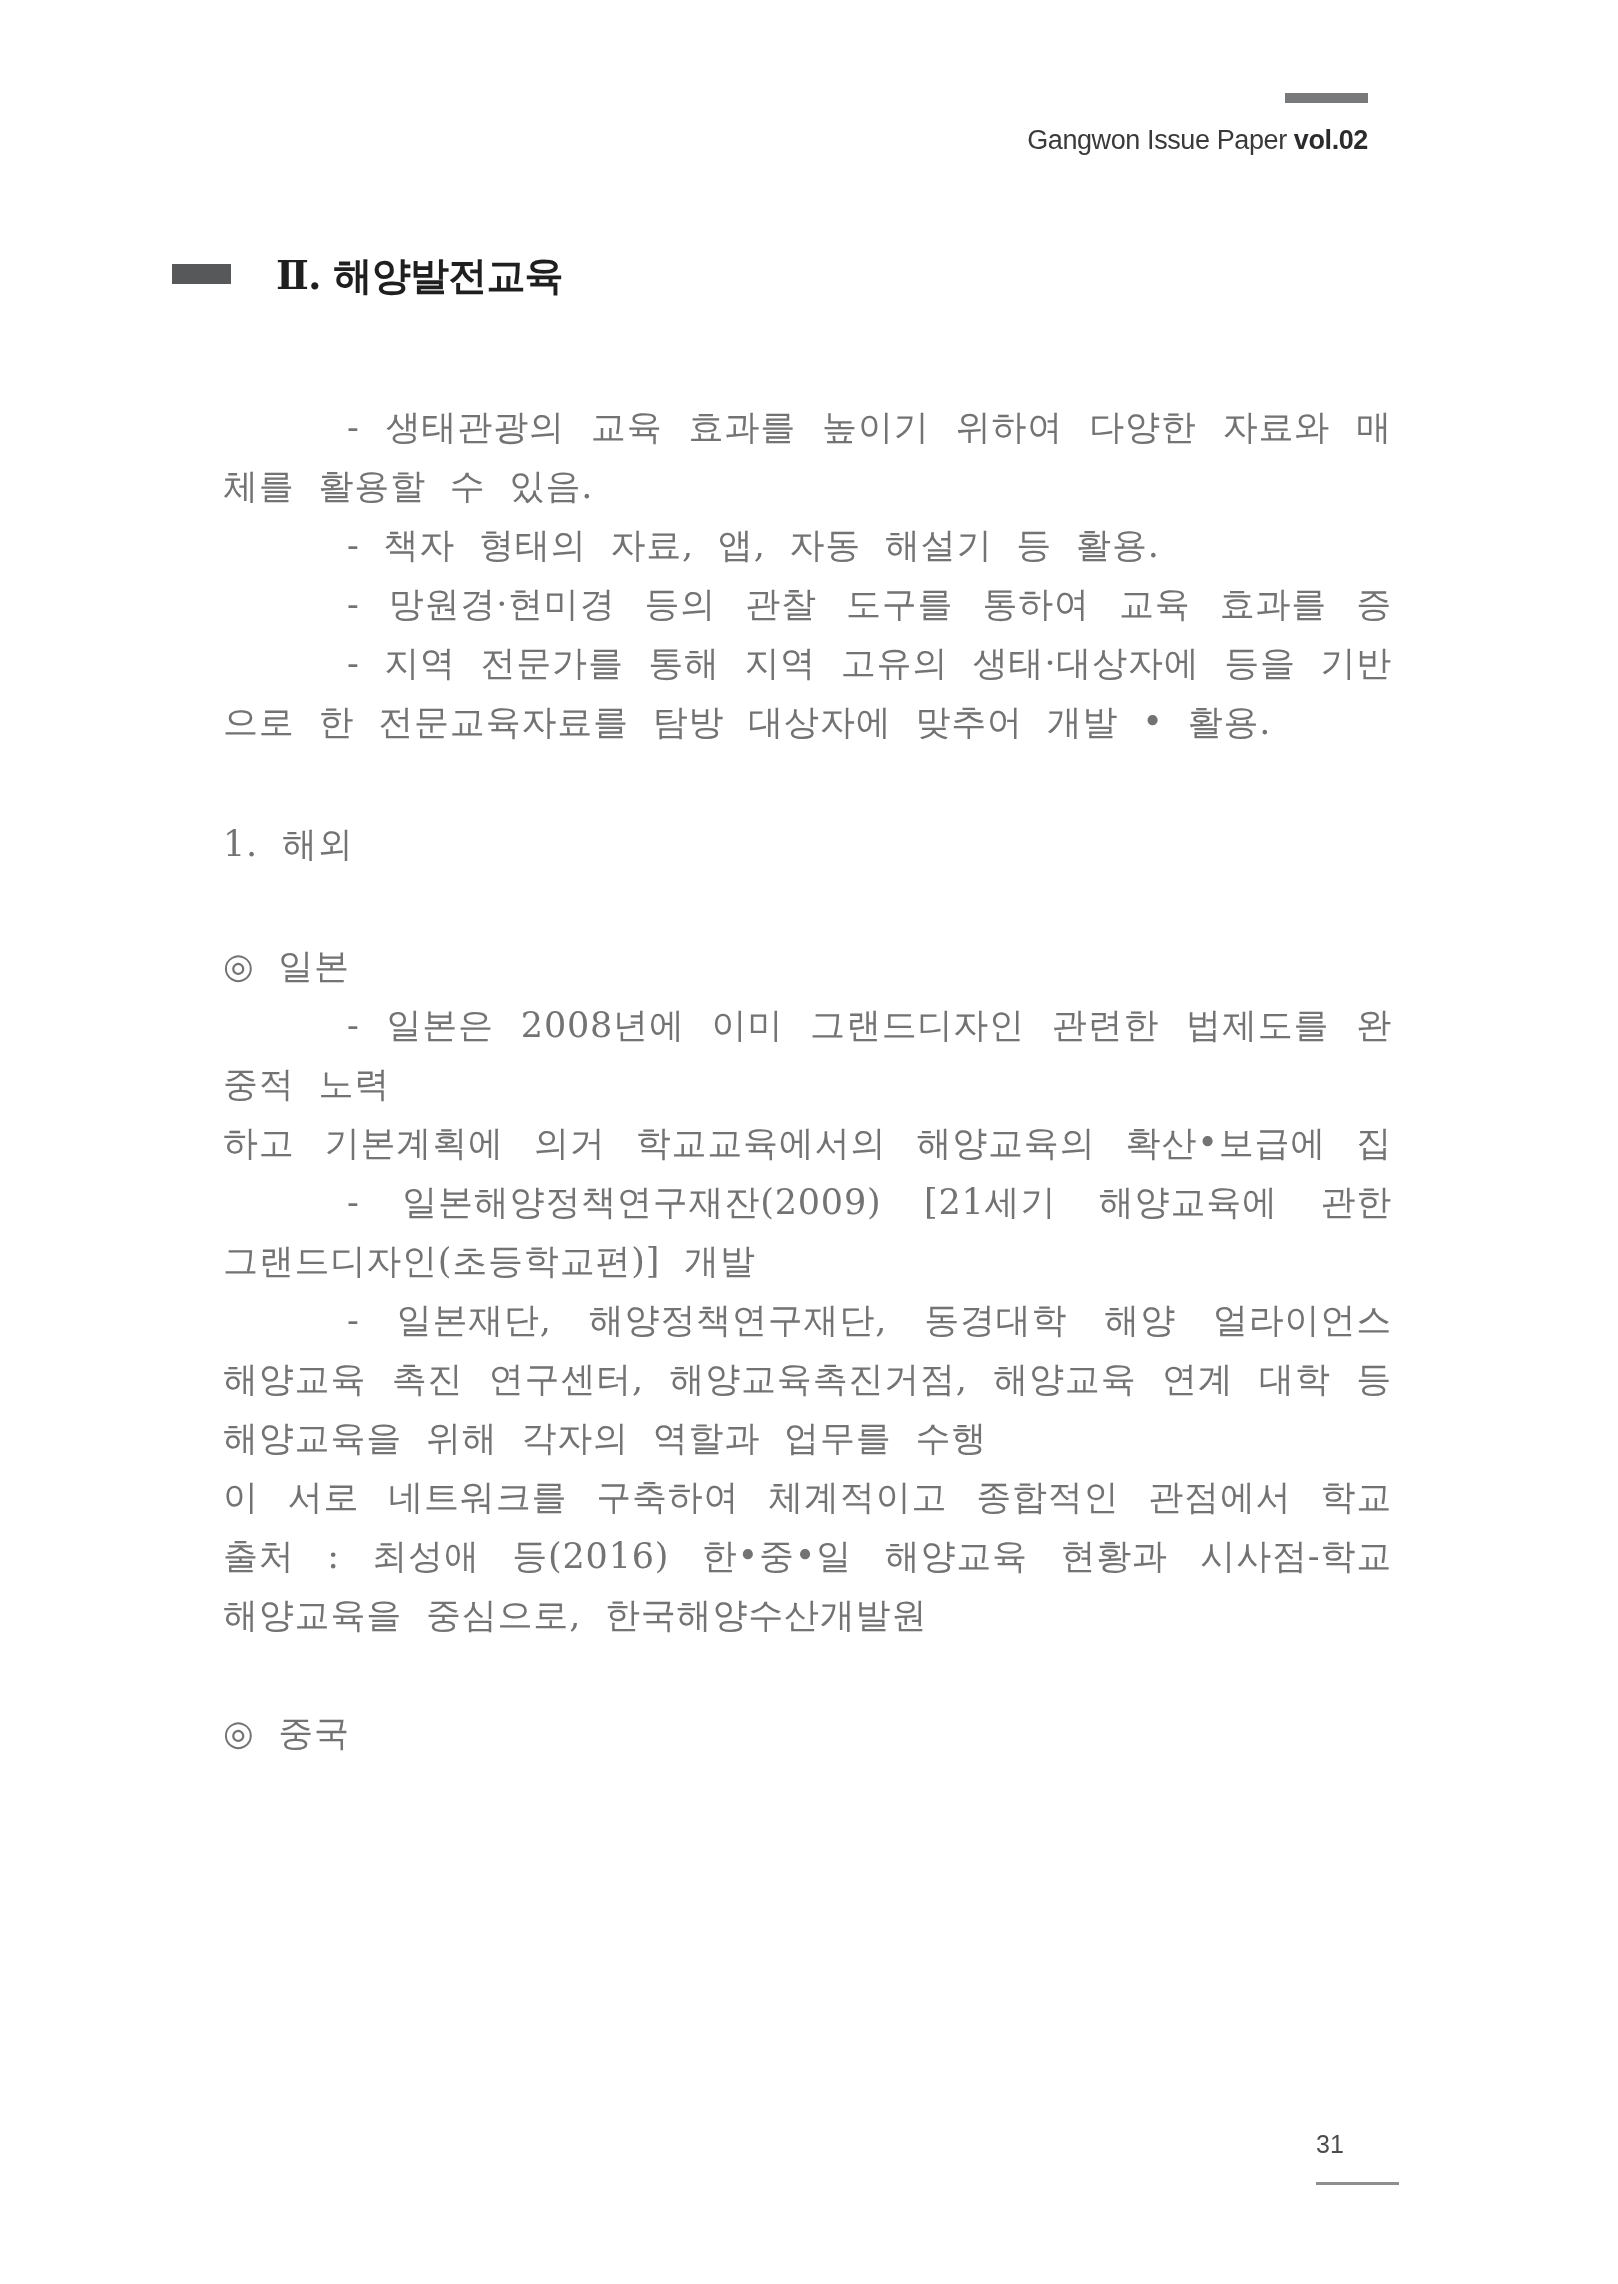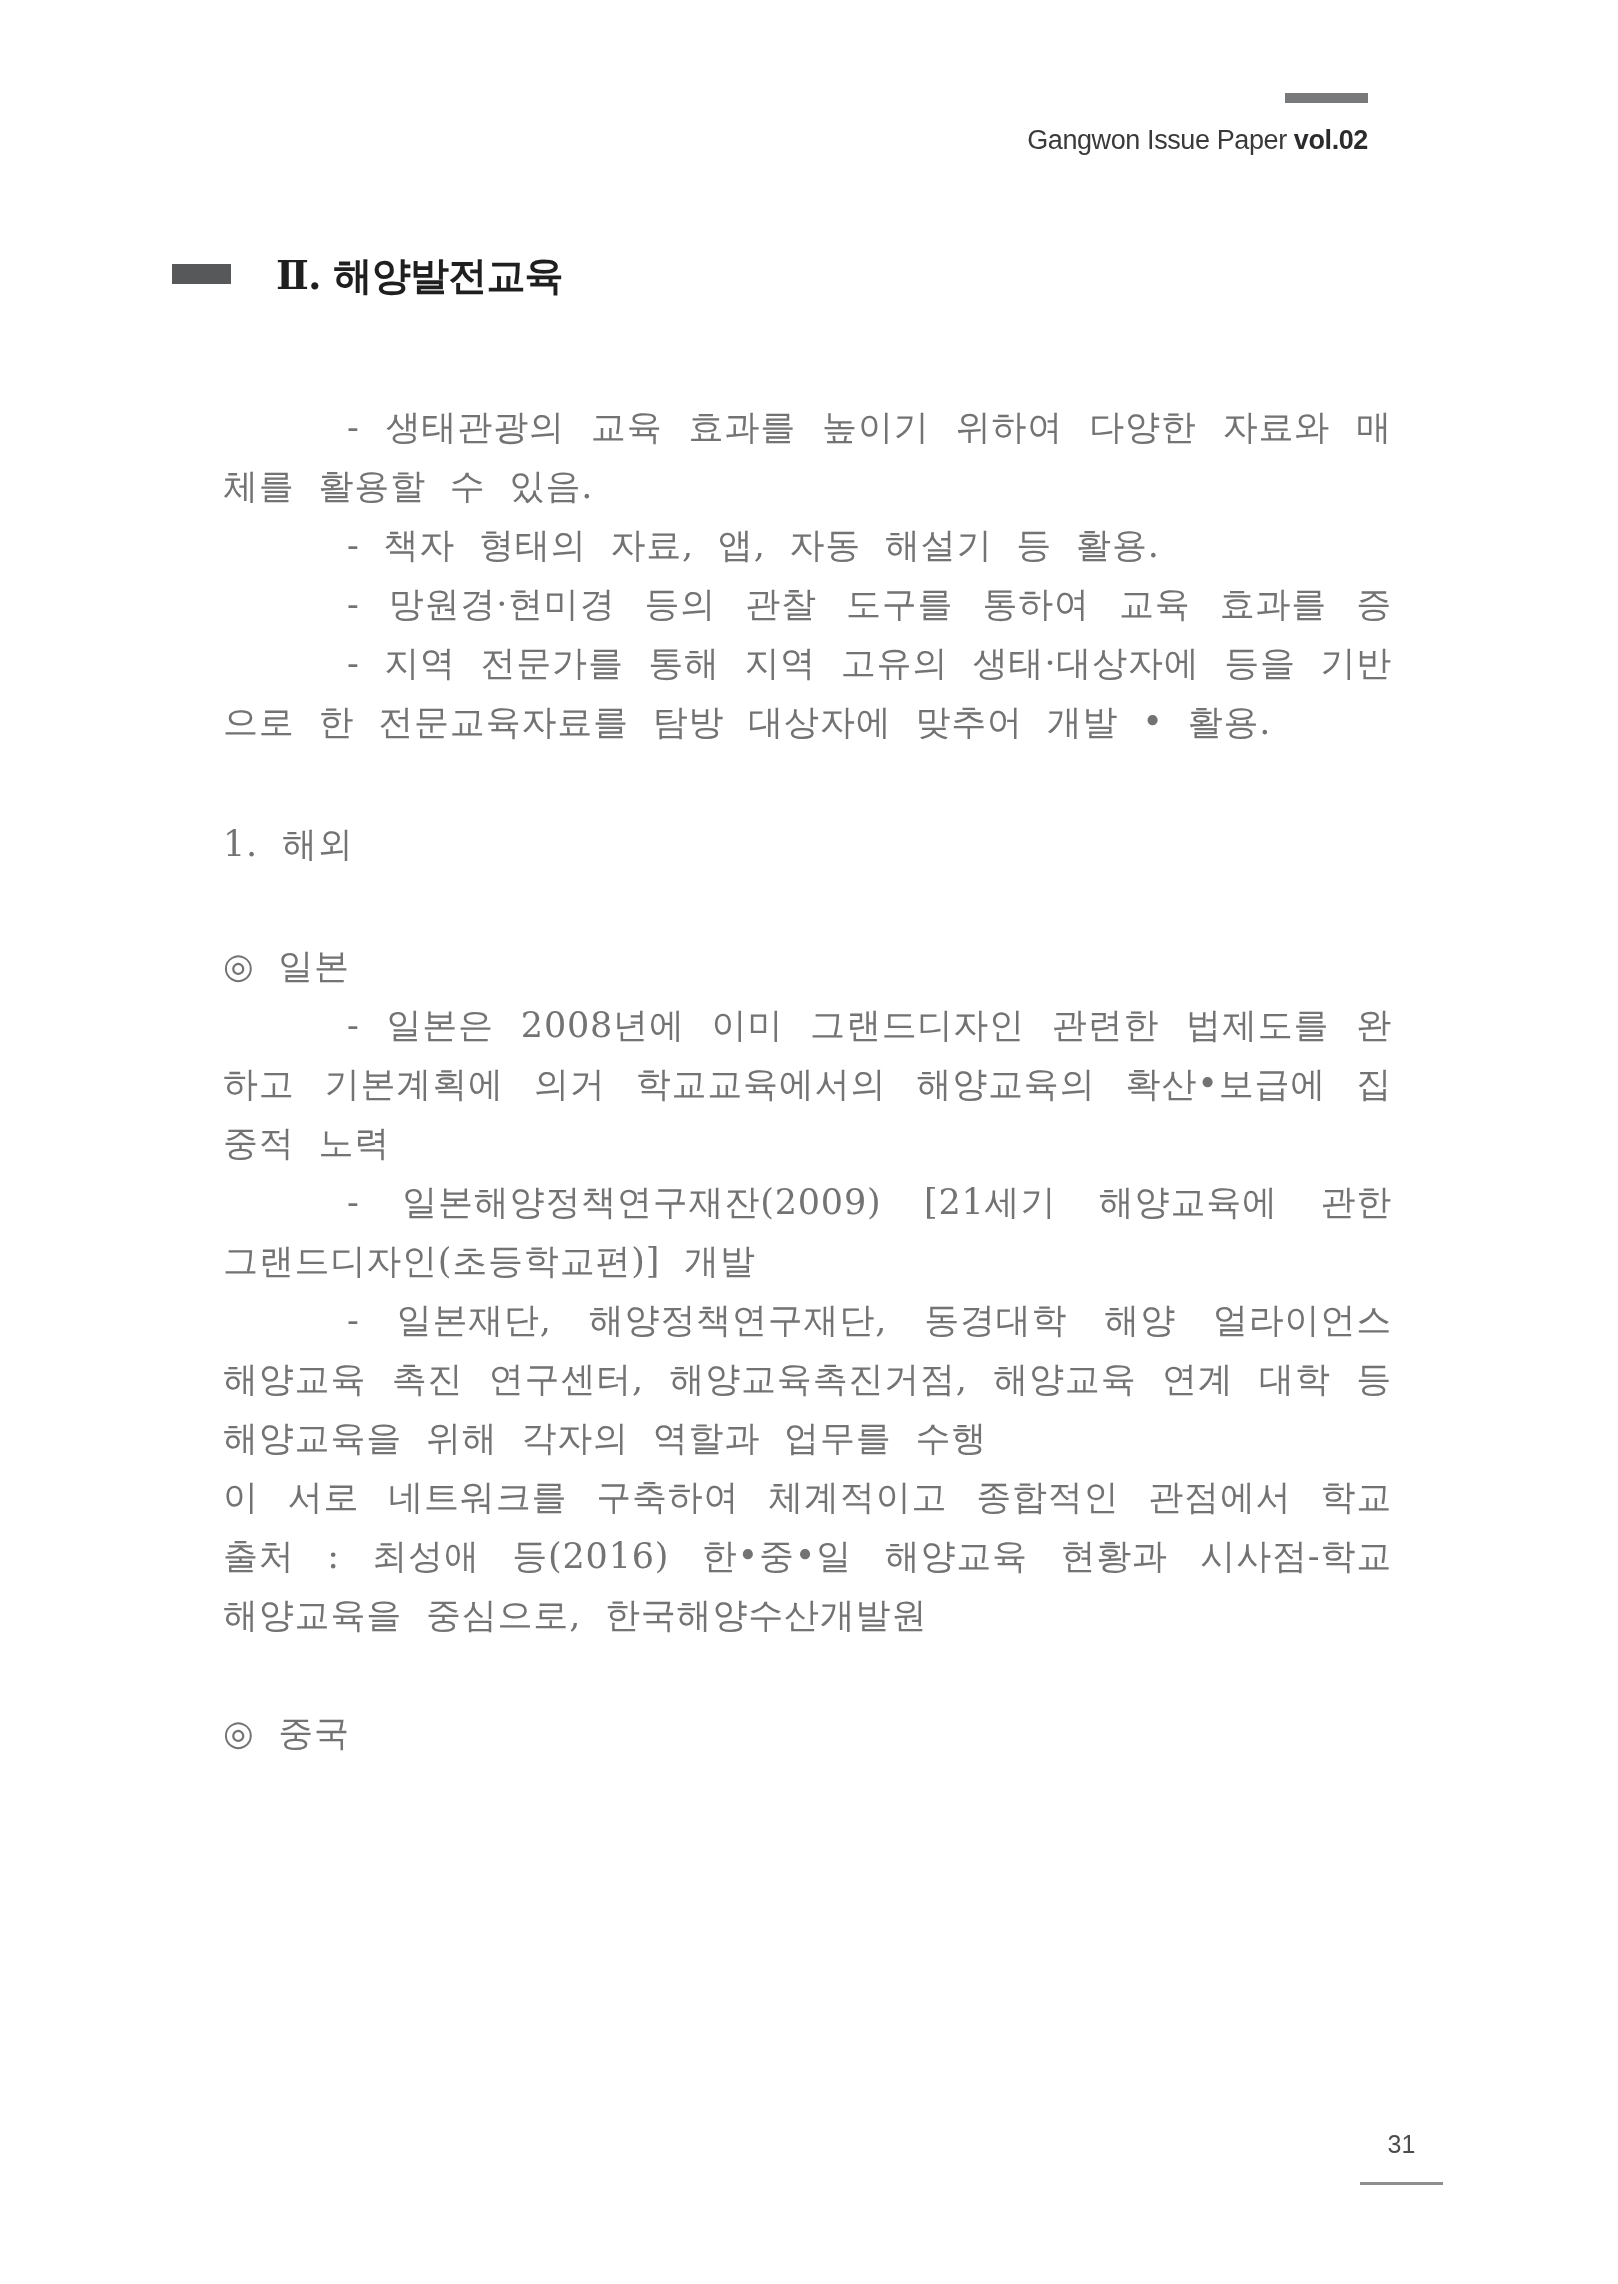--- a/index.html
+++ b/index.html
@@ -92,23 +92,22 @@
     text-align-last: justify;
   }
   .body-text .spacer {
     width: 100%;
   }
 
   
   .page-footer {
     position: absolute;
     top: 2132px;
-    left: 1360px;
+    left: 1316px;
     width: 83px;
-    text-align: center;
   }
   .page-number {
     font-family: "Liberation Sans", "DejaVu Sans", sans-serif;
     font-size: 25px;
     line-height: 25px;
     color: #4c4c4e;
   }
   .footer-line {
     margin-top: 25px;
     width: 83px;
@@ -136,22 +135,22 @@
       <div class="line">체를 활용할 수 있음.</div>
       <div class="line indent">- 책자 형태의 자료, 앱, 자동 해설기 등 활용.</div>
       <div class="line indent justify">- 망원경·현미경 등의 관찰 도구를 통하여 교육 효과를 증진.</div>
       <div class="line indent justify">- 지역 전문가를 통해 지역 고유의 생태·대상자에 등을 기반</div>
       <div class="line">으로 한 전문교육자료를 탐방 대상자에 맞추어 개발 • 활용.</div>
       <div class="spacer" style="height: 63px;"></div>
       <div class="line">1. 해외</div>
       <div class="spacer" style="height: 63px;"></div>
       <div class="line">◎ 일본</div>
       <div class="line indent justify">- 일본은 2008년에 이미 그랜드디자인 관련한 법제도를 완비</div>
+      <div class="line">중적 노력</div>
       <div class="line justify">하고 기본계획에 의거 학교교육에서의 해양교육의 확산•보급에 집</div>
-      <div class="line">중적 노력</div>
       <div class="line indent justify">- 일본해양정책연구재잔(2009) [21세기 해양교육에 관한</div>
       <div class="line">그랜드디자인(초등학교편)] 개발</div>
       <div class="line indent justify">- 일본재단, 해양정책연구재단, 동경대학 해양 얼라이언스</div>
       <div class="line justify">해양교육 촉진 연구센터, 해양교육촉진거점, 해양교육 연계 대학 등</div>
       <div class="line">해양교육을 위해 각자의 역할과 업무를 수행</div>
       <div class="line justify">이 서로 네트워크를 구축하여 체계적이고 종합적인 관점에서 학교</div>
       <div class="line justify">출처 : 최성애 등(2016) 한•중•일 해양교육 현황과 시사점-학교</div>
       <div class="line">해양교육을 중심으로, 한국해양수산개발원</div>
       <div class="spacer" style="height: 59px;"></div>
       <div class="line">◎ 중국</div>

